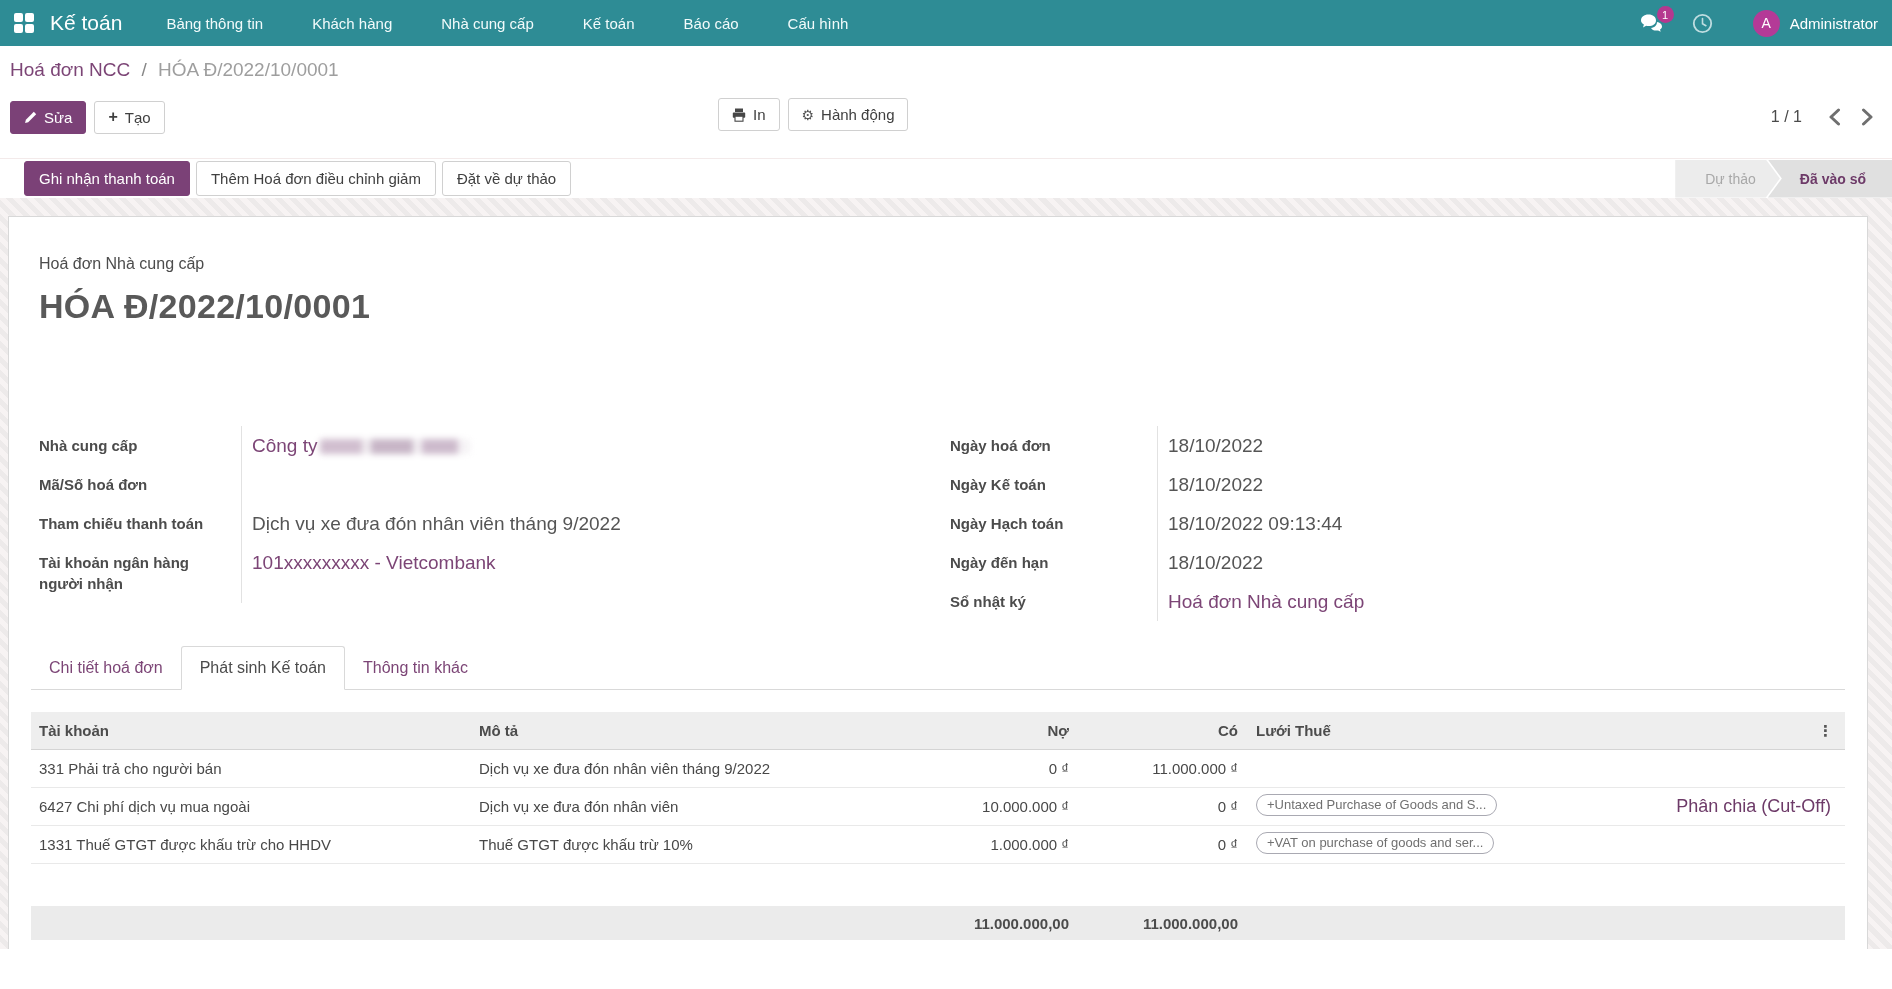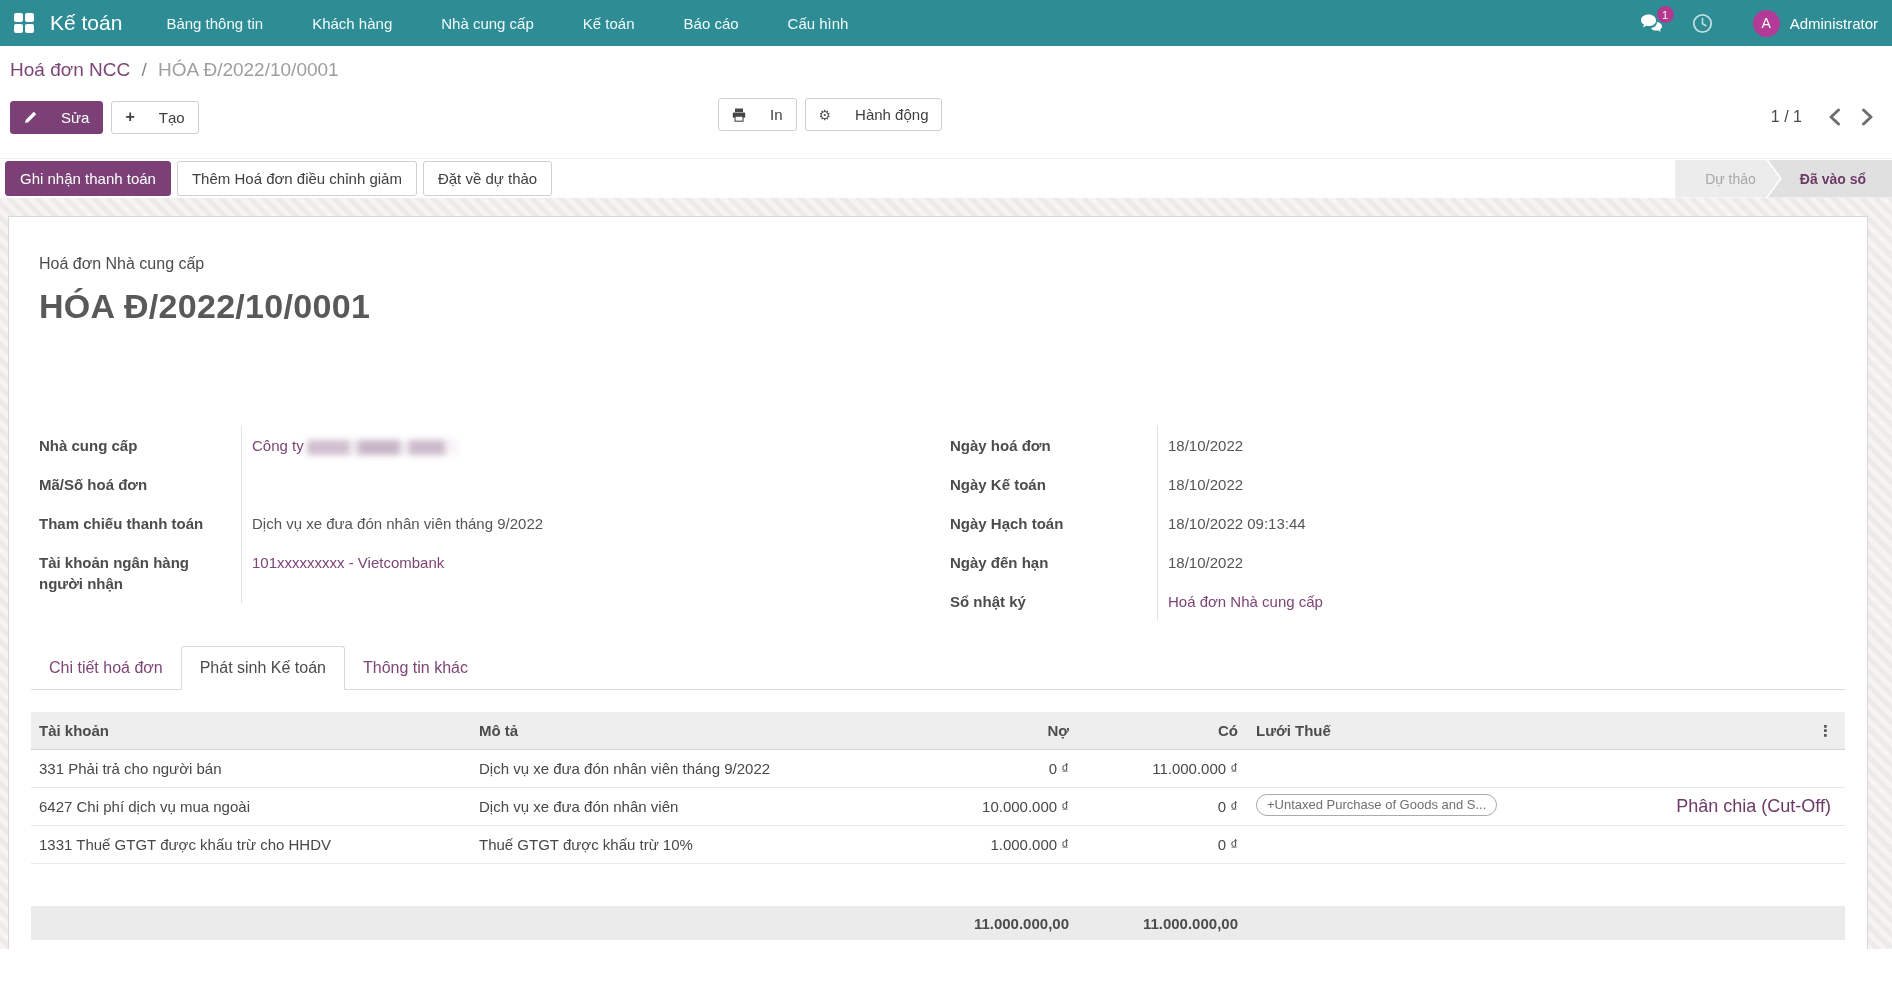--- a/index.html
+++ b/index.html
@@ -24,31 +24,31 @@
   .user-name { font-size:15px; cursor:pointer; }
 
   
   .cpanel { padding:12px 10px 0 10px; background:#fff; }
   .breadcrumb { font-size:19px; line-height:24px; }
   .bc-link { color:#7c4576; cursor:pointer; }
   .bc-sep { color:#888; margin:0 6px; }
   .bc-current { color:#9e9e9e; }
   .btn-row { position:relative; margin-top:16px; height:38px; display:flex; align-items:center; }
   .btn { font-size:15px; border-radius:3px; padding:7px 13px; cursor:pointer; display:inline-flex;
-    align-items:center; gap:24px; border:1px solid transparent; background:#fff; color:#404040; white-space:nowrap; }
+    align-items:center; gap:7px; border:1px solid transparent; background:#fff; color:#404040; white-space:nowrap; }
   .btn-primary { background:#7b4177; border-color:#7b4177; color:#fff; }
   .btn-outline { border-color:#d0d0d0; }
   .btn+.btn { margin-left:8px; }
   .center-btns { position:absolute; left:708px; top:0; display:flex; align-items:center; }
   .pager { margin-left:auto; display:flex; align-items:flex-start; color:#4a4a4a; font-size:16px; }
   .pager-arrows { display:flex; align-items:center; gap:20px; margin-left:26px; margin-right:8px; }
   .pager-arrow { cursor:pointer; display:flex; }
 
   
-  .statusbar { margin-top:22px; height:40px; display:flex; align-items:center; padding-left:5px;
+  .statusbar { margin-top:22px; height:40px; display:flex; align-items:center; padding-left:24px;
     background:#fff; border-top:1px solid #f3eaea; }
   .status-btn { font-size:15px; padding:8px 14px; border-radius:3px; cursor:pointer; border:1px solid #d0d0d0;
     background:#fff; color:#404040; margin-right:6px; white-space:nowrap; }
   .status-btn.primary { background:#7b4177; border-color:#7b4177; color:#fff; }
   .status-steps { margin-left:auto; display:flex; height:38px; }
   .step { font-size:14px; display:flex; align-items:center; padding:0 24px 0 30px; white-space:nowrap; }
   .step-draft { background:#ececec; color:#a8a8a8; clip-path:polygon(0 0, calc(100% - 14px) 0, 100% 50%, calc(100% - 14px) 100%, 0 100%); position:relative; z-index:2; cursor:pointer; }
   .step-posted { background:#e0e0e0; color:#6d3a68; font-weight:bold; margin-left:-12px; padding-left:32px; padding-right:26px;
     clip-path:polygon(0 0, 100% 0, 100% 100%, 0 100%, 14px 50%); position:relative; z-index:1; cursor:pointer; }
 
@@ -58,21 +58,21 @@
   .sheet { background:#fff; border:1px solid #d8d8d8; border-bottom:none; height:100%; padding:38px 22px 0 22px; overflow:hidden; }
 
   .sheet-subtitle { font-size:16px; color:#4c4c4c; padding-left:8px; }
   .sheet-title { font-size:34px; font-weight:bold; color:#595959; margin-top:14px; padding-left:8px; letter-spacing:.3px; }
 
   .fields { display:flex; margin-top:100px; padding-left:8px; }
   .fgroup { display:grid; align-content:start; }
   .fgroup-left { grid-template-columns:202px 660px; margin-right:49px; }
   .fgroup-right { grid-template-columns:207px 700px; }
   .flabel { font-weight:bold; font-size:15px; color:#4c4c4c; padding:9px 12px 9px 0; line-height:21px; }
-  .fvalue { border-left:1px solid #e2e2e2; padding:9px 0 9px 10px; font-size:15px; color:#555; line-height:21px; }
+  .fvalue { border-left:1px solid #e2e2e2; padding:9px 0 9px 10px; font-size:19px; color:#555; line-height:21px; }
   .flink { color:#7c4576; cursor:pointer; }
   .redact { display:inline-block; vertical-align:middle; height:15px; width:150px; margin-left:3px; border-radius:2px;
     background:linear-gradient(90deg,#c5aec3 0 28%, #ece7ec 28% 34%, #b9a3b8 34% 62%, #efeaef 62% 68%, #c0a9bf 68% 92%, #f3f0f3 92%);
     filter:blur(3px); opacity:.8; }
 
   
   .tabs { display:flex; margin-top:26px; border-bottom:1px solid #d9d9d9; height:43px; align-items:flex-end; }
   .tab { font-size:16px; padding:0 18px; line-height:42px; color:#7c4576; cursor:pointer; white-space:nowrap; }
   .tab.active { color:#4c4c4c; background:#fff; border:1px solid #d9d9d9; border-bottom:1px solid #fff; border-radius:3px 3px 0 0; margin-bottom:-1px; }
 
@@ -275,20 +275,21 @@
             </span>
           <span>Phân chia (Cut-Off)</span>
         </div>
       </div>
 
       <div class="trow tbody-row">
         <div class="tcell">1331 Thuế GTGT được khấu trừ cho HHDV</div>
         <div class="tcell">Thuế GTGT được khấu trừ 10%</div>
         <div class="tcell num">1.000.000 ₫</div>
         <div class="tcell num">0 ₫</div>
+        <div class="tcell"><span class="pill">+VAT on purchase of goods and ser...</span></div>
         <div class="tcell"></div>
       </div>
 
       <div class="trow totals">
         <div class="tcell"></div>
         <div class="tcell"></div>
         <div class="tcell num">11.000.000,00</div>
         <div class="tcell num">11.000.000,00</div>
         <div class="tcell"></div>
         <div class="tcell"></div>

